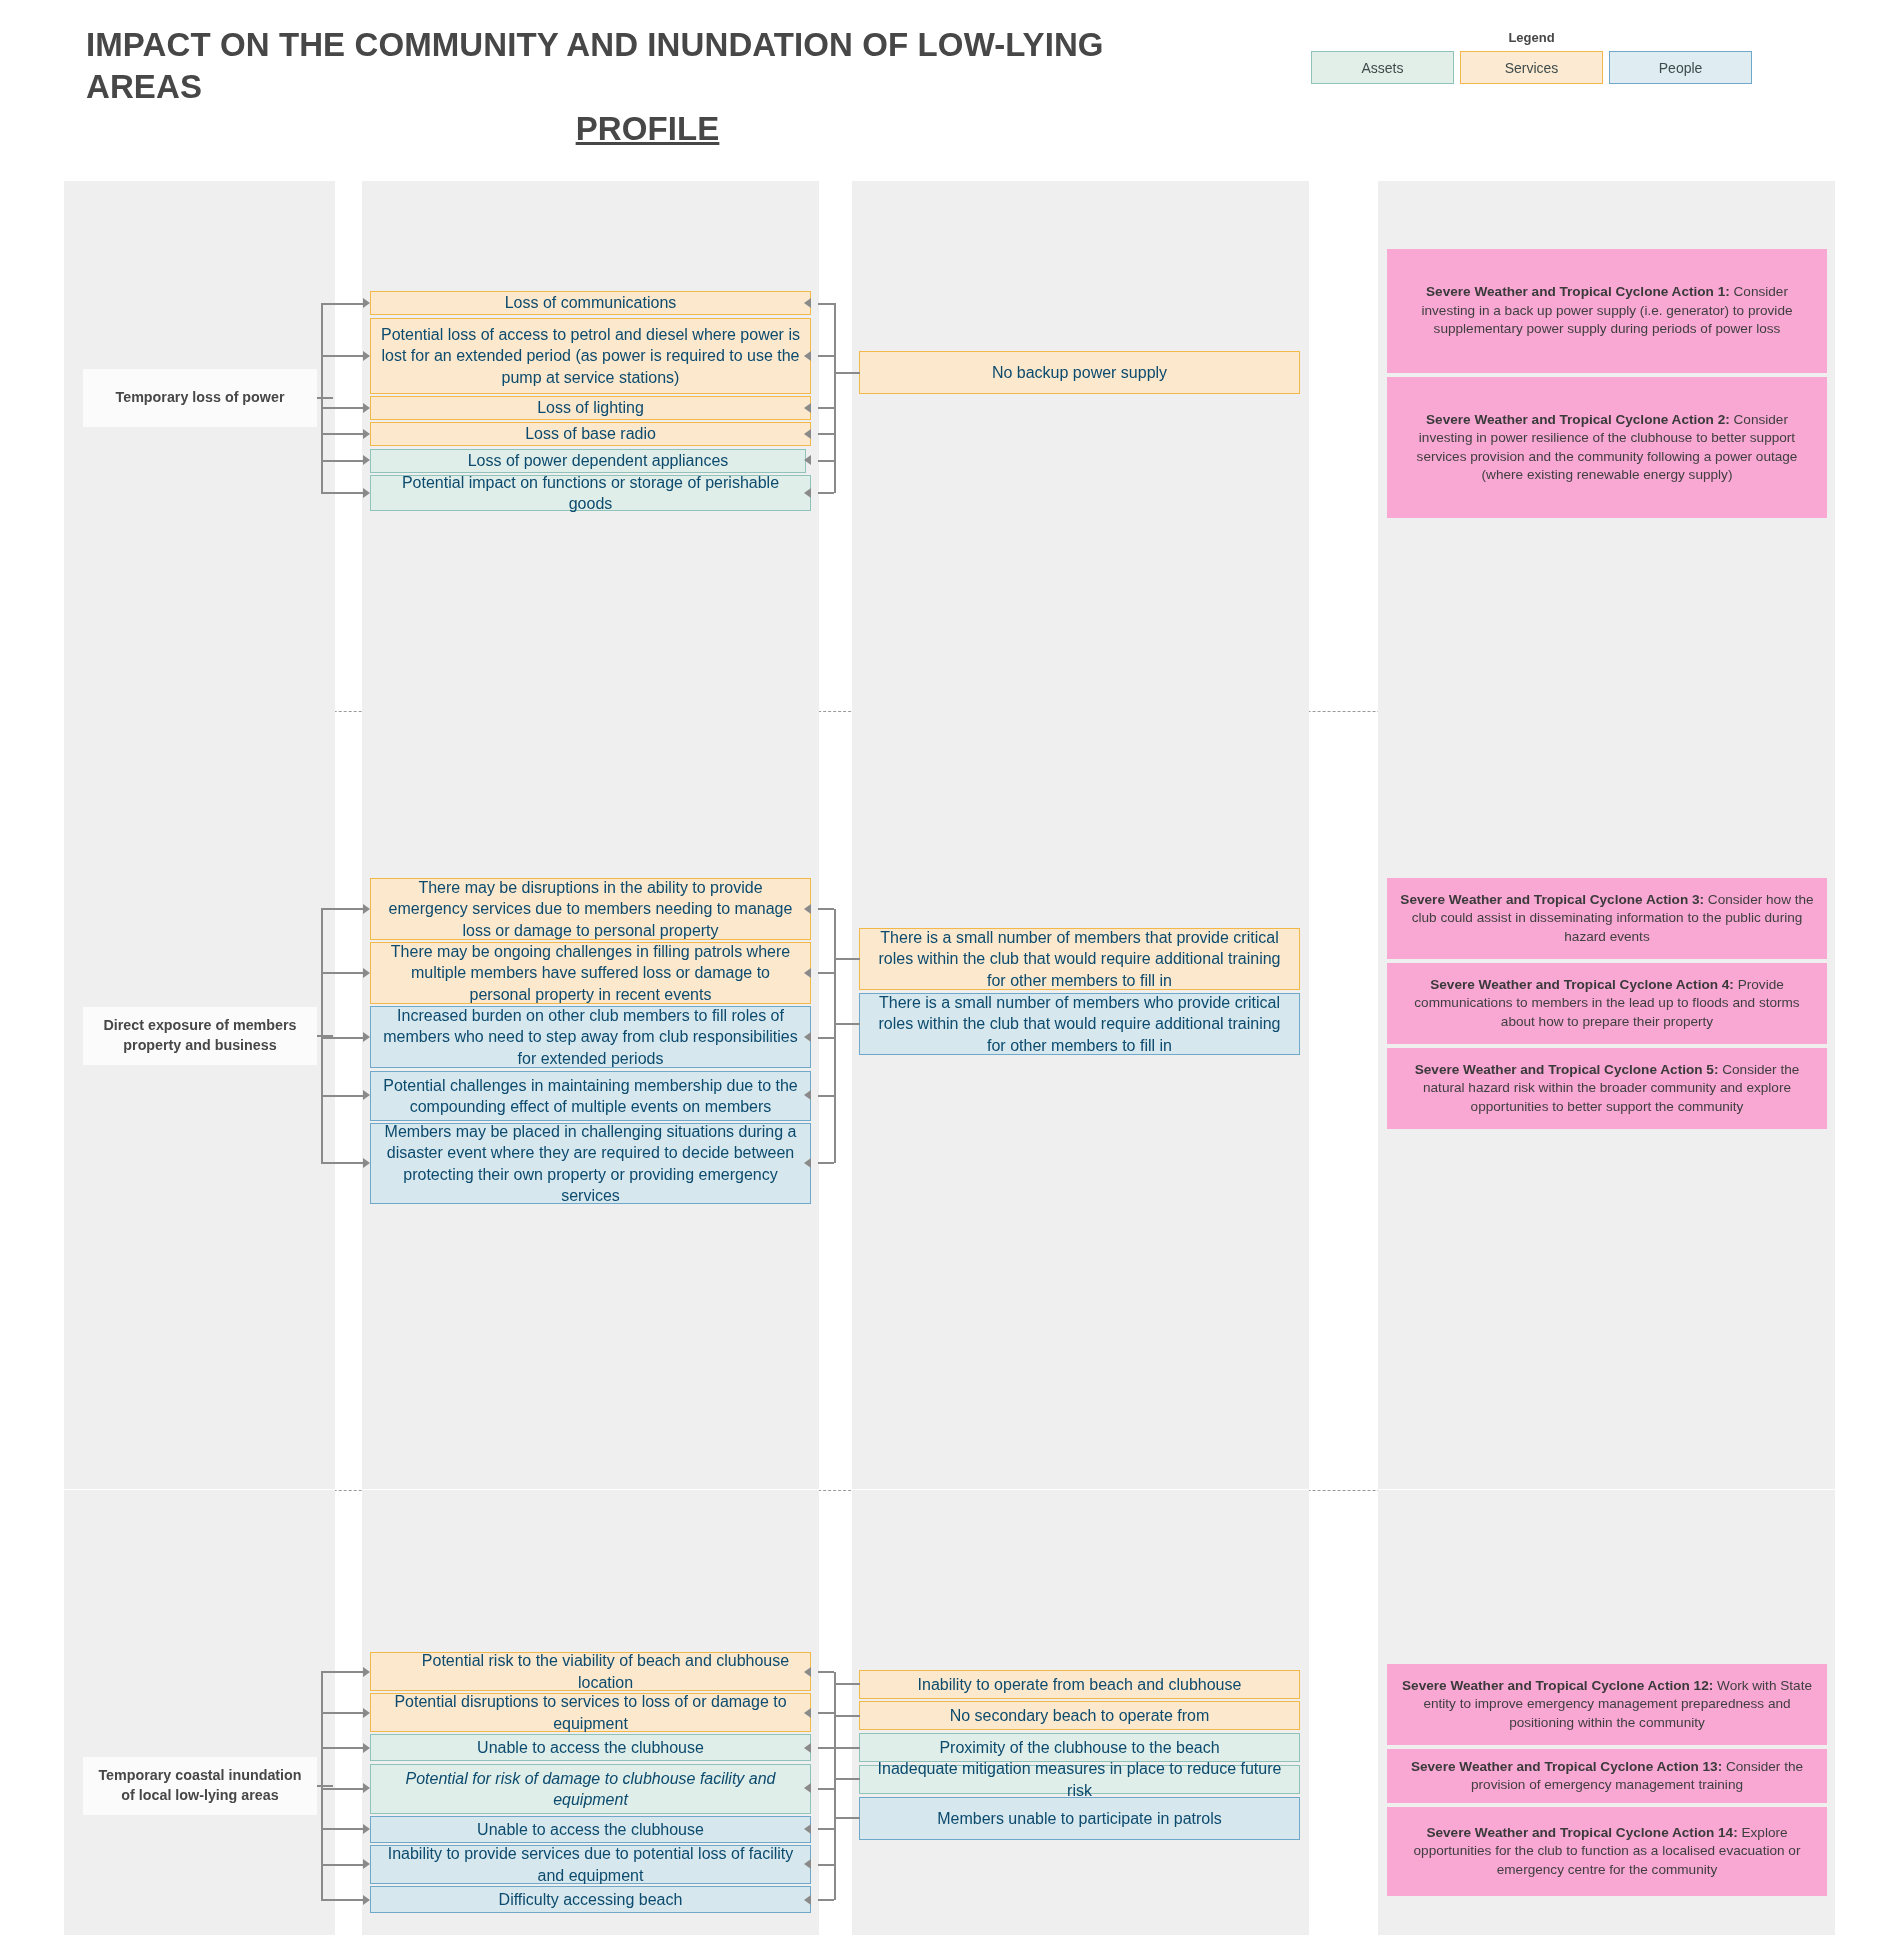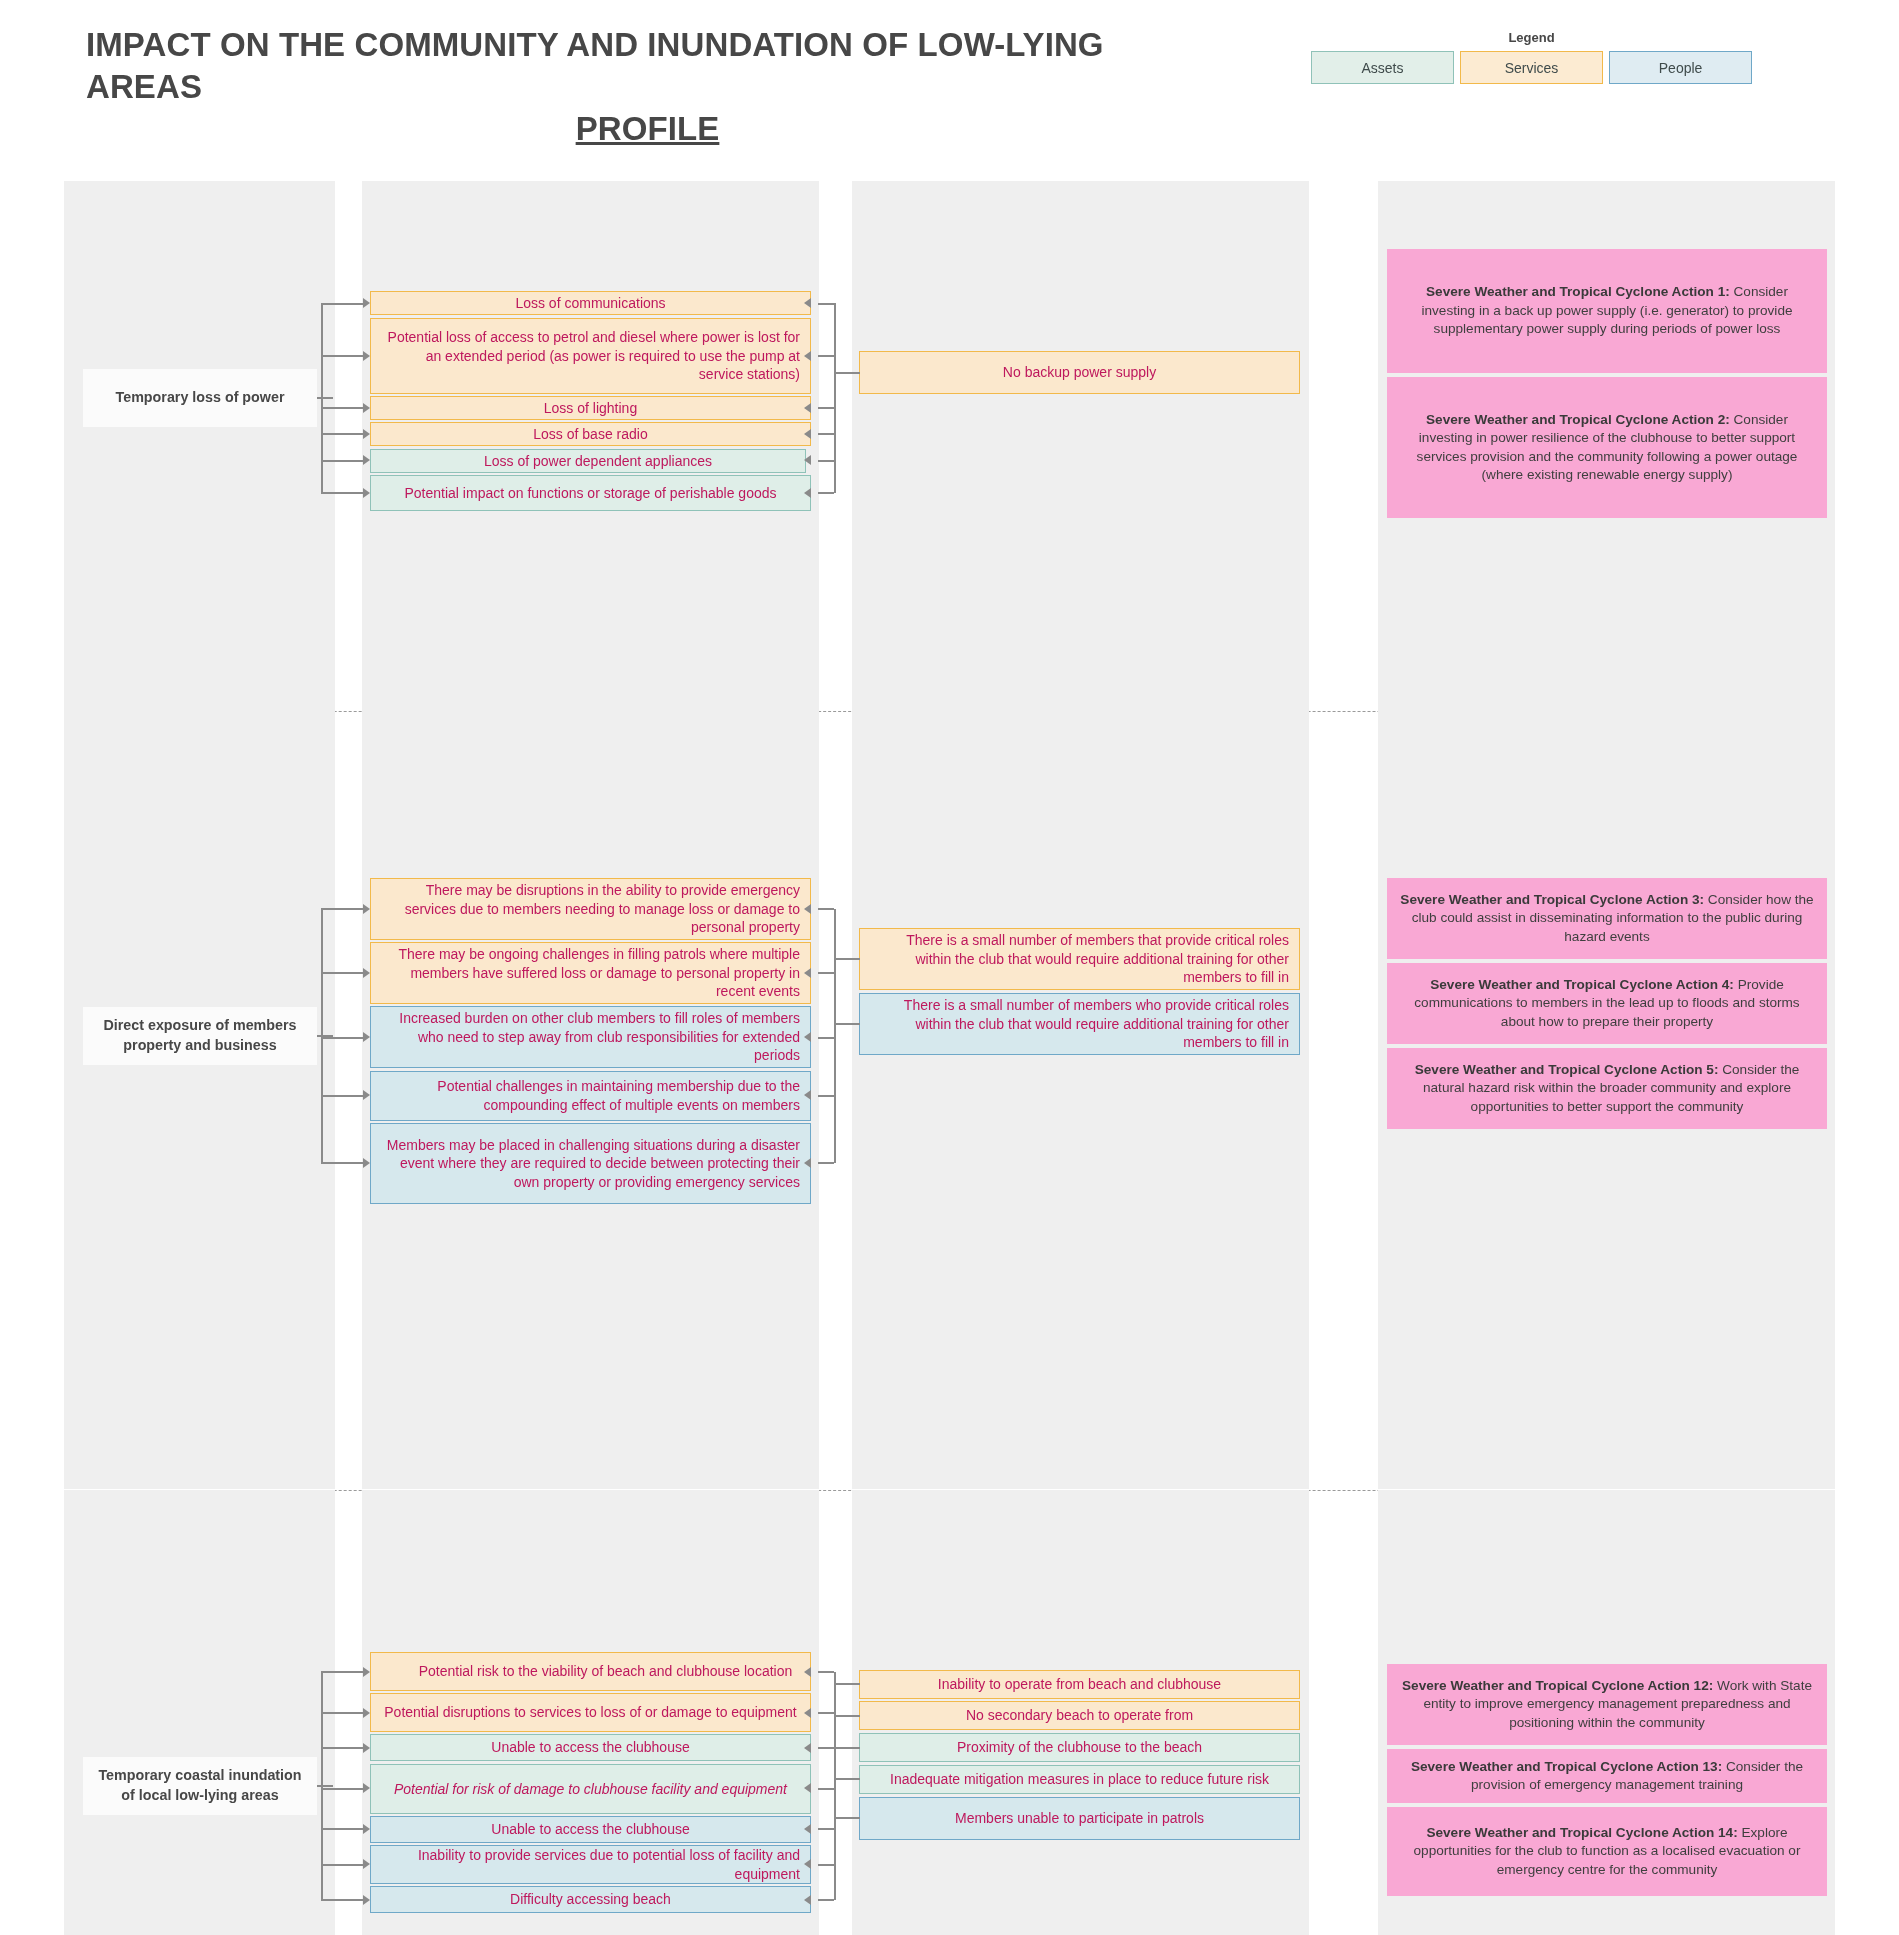--- a/index.html
+++ b/index.html
@@ -129,24 +129,24 @@
     line-height: 1.38;
     padding: 7px 10px;
   }
 
   
   .node {
     position: absolute;
     display: flex;
     align-items: center;
     justify-content: center;
-    text-align: right;
-    font-size: 14px;
+    text-align: center;
+    font-size: 16px;
     line-height: 1.33;
-    color: #be185d;
+    color: #0c4a6e;
     padding: 3.9px 10px;
   }
   .cat-services { background: #fbe8cd; border: 1.5px solid #f2b94a; }
   .cat-assets   { background: #dfeee8; border: 1.5px solid #8fc2b8; }
   .cat-people   { background: #d6e8ed; border: 1.5px solid #6fa8c8; }
 
   
   .action {
     position: absolute;
     background: #f9a8d4;

